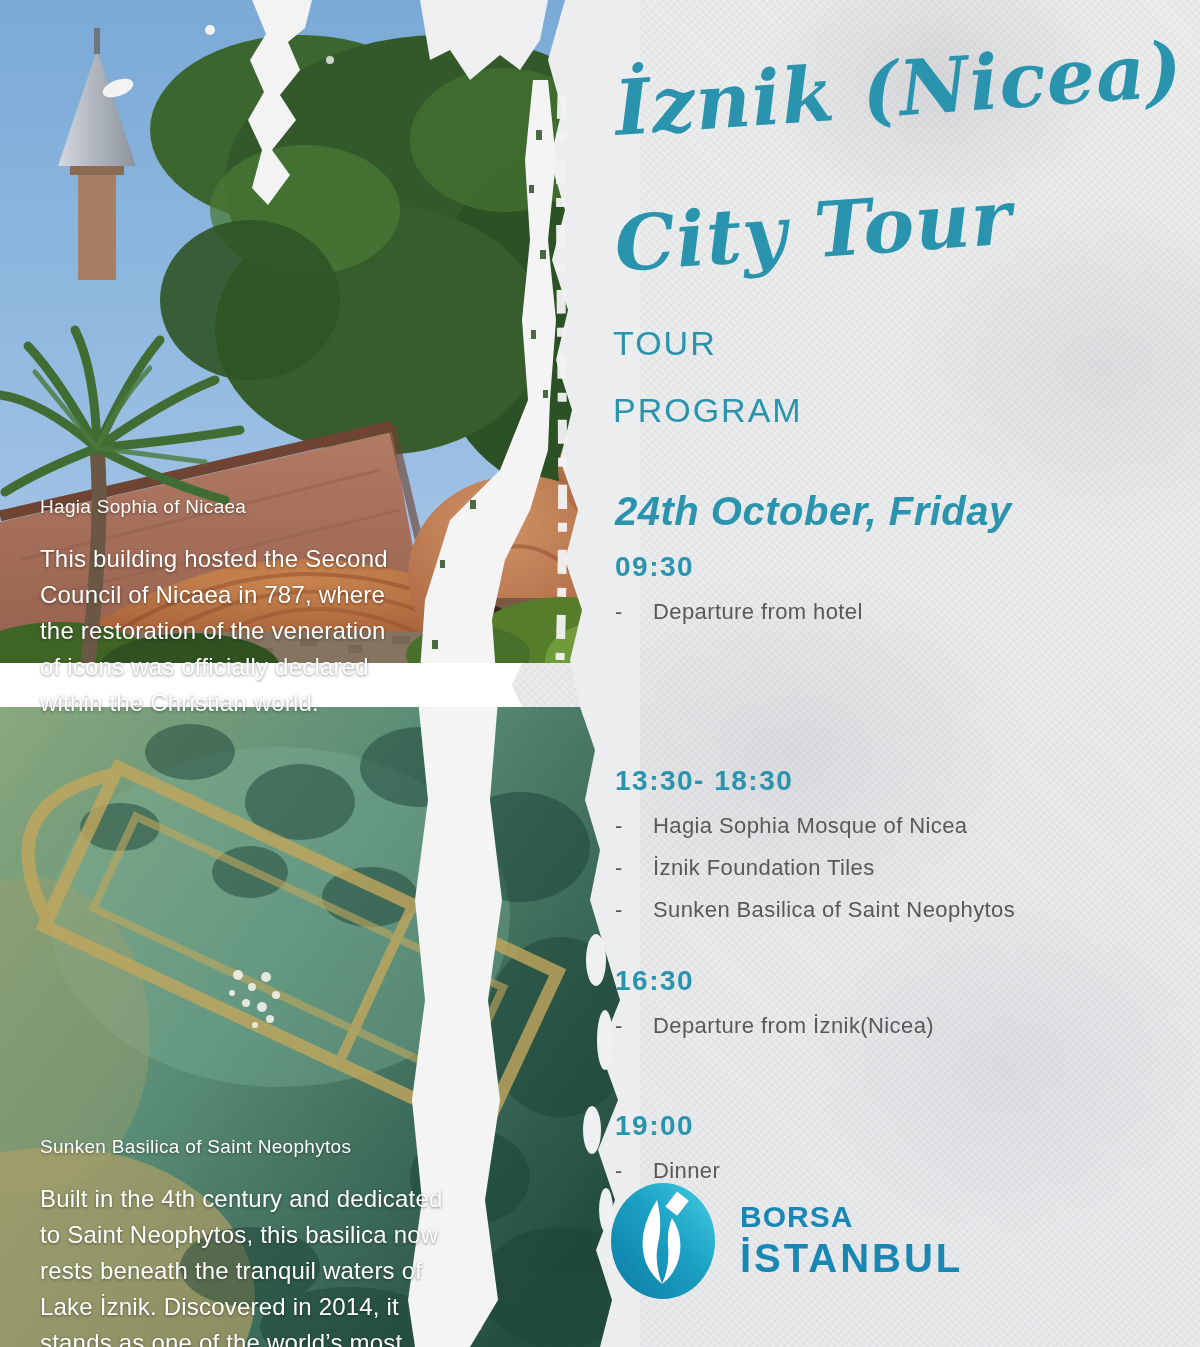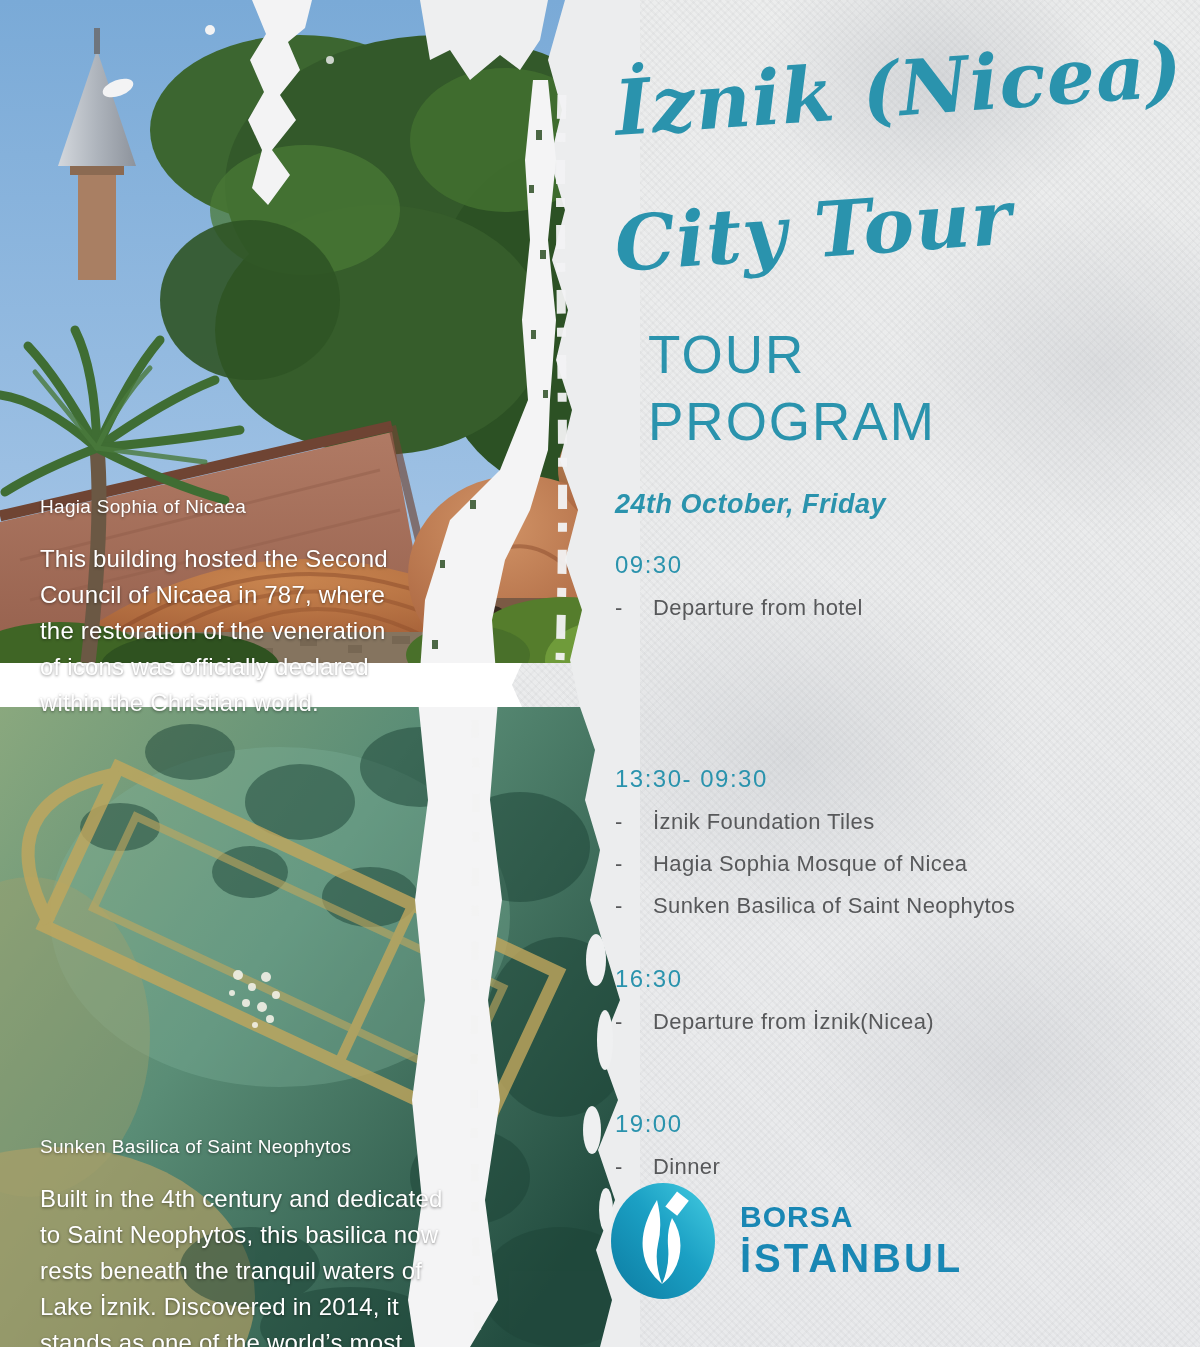--- a/index.html
+++ b/index.html
@@ -36,32 +36,32 @@
   .desc-bottom{ left:40px; top:1181px; width:424px; }
   .script-title{
     position:absolute; left:618px; color:#2a93ad;
     font-family:"DejaVu Serif","Liberation Serif",serif;
     font-style:italic; font-weight:bold; font-size:76px; letter-spacing:1px;
     transform:rotate(-4deg); transform-origin:left bottom; white-space:nowrap;
   }
   .script-line1{ top:64px; }
   .script-line2{ top:200px; }
   .program-heading{
-    position:absolute; left:613px; color:#2a93ad; font-size:53px;
-    letter-spacing:2px; white-space:nowrap;margin-left:35px;
+    position:absolute; left:613px; color:#2a93ad; font-size:34px;
+    letter-spacing:2px; white-space:nowrap;
   }
   .program-line1{ top:324px; }
   .program-line2{ top:391px; }
   .date-heading{
     position:absolute; left:615px; top:489px; color:#2a93ad;
-    font-size:27px; font-weight:bold; font-style:italic; letter-spacing:.5px; white-space:nowrap;
+    font-size:40px; font-weight:bold; font-style:italic; letter-spacing:.5px; white-space:nowrap;
   }
   .sched-group{ position:absolute; left:615px; width:560px; }
   .g1{ top:551px; } .g2{ top:649px; } .g3{ top:765px; } .g4{ top:965px; } .g5{ top:1110px; }
-  .sched-time{ font-size:24px; font-weight:normal; color:#2a93ad; letter-spacing:1.5px; }
+  .sched-time{ font-size:28px; font-weight:bold; color:#2a93ad; letter-spacing:1.5px; }
   .sched-item{ margin-top:16px; font-size:22px; color:#57585a; letter-spacing:.4px; white-space:nowrap; }
   .sched-item .dash{ display:inline-block; width:38px; color:#57585a; }
   
   .logo{ position:absolute; left:610px; top:1180px; display:flex; align-items:center; }
   .logo-text{ margin-left:24px; color:#1987b4; }
   .logo-name-top{ font-size:30px; font-weight:bold; letter-spacing:1px; line-height:1.05; }
   .logo-name-bottom{ font-size:40px; font-weight:bold; letter-spacing:3px; margin-top:3px; }
 </style>
 </head>
 <body>
@@ -271,23 +271,23 @@
 
   <div class="sched-group g1">
     <div class="sched-time">09:30</div>
     <div class="sched-item"><span class="dash">-</span><span>Departure from hotel</span></div>
   </div>
 
   <div class="sched-group g2">
   </div>
 
   <div class="sched-group g3">
-    <div class="sched-time">13:30- 09:30</div>
+    <div class="sched-time">13:30- 18:30</div>
+    <div class="sched-item"><span class="dash">-</span><span>Hagia Sophia Mosque of Nicea</span></div>
     <div class="sched-item"><span class="dash">-</span><span>İznik Foundation Tiles</span></div>
-    <div class="sched-item"><span class="dash">-</span><span>Hagia Sophia Mosque of Nicea</span></div>
     <div class="sched-item"><span class="dash">-</span><span>Sunken Basilica of Saint Neophytos</span></div>
   </div>
 
   <div class="sched-group g4">
     <div class="sched-time">16:30</div>
     <div class="sched-item"><span class="dash">-</span><span>Departure from İznik(Nicea)</span></div>
   </div>
 
   <div class="sched-group g5">
     <div class="sched-time">19:00</div>

